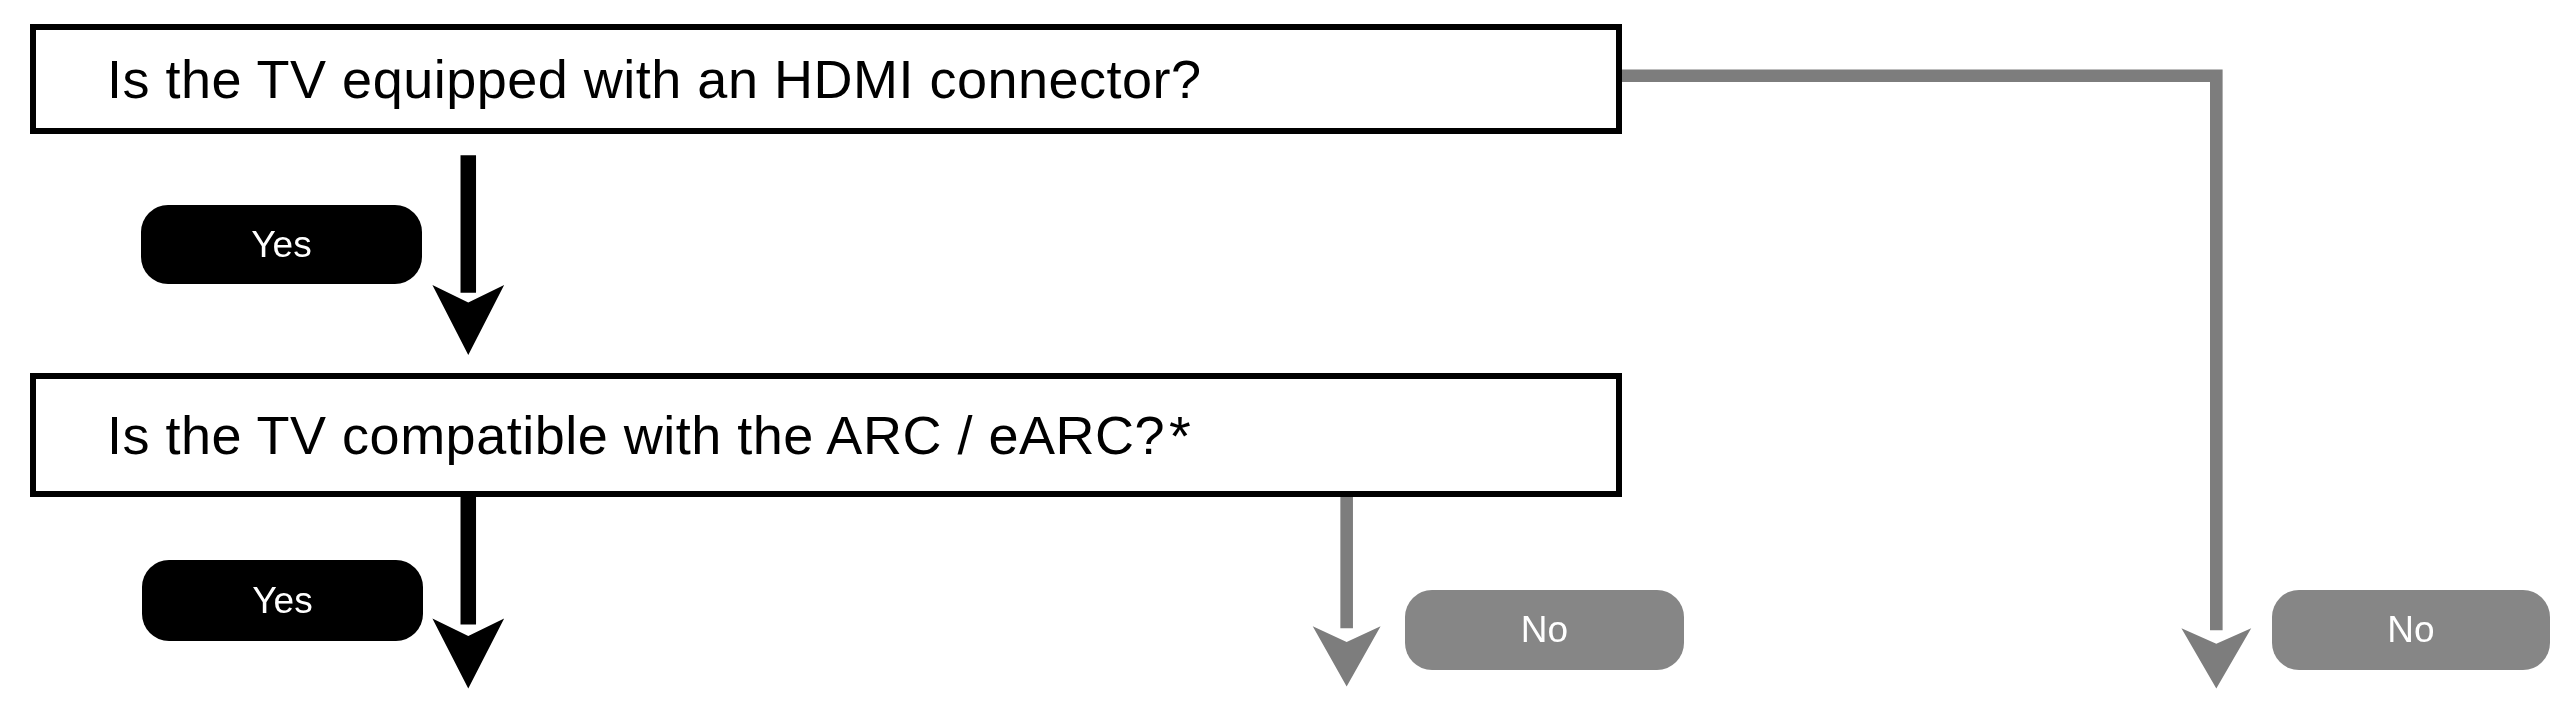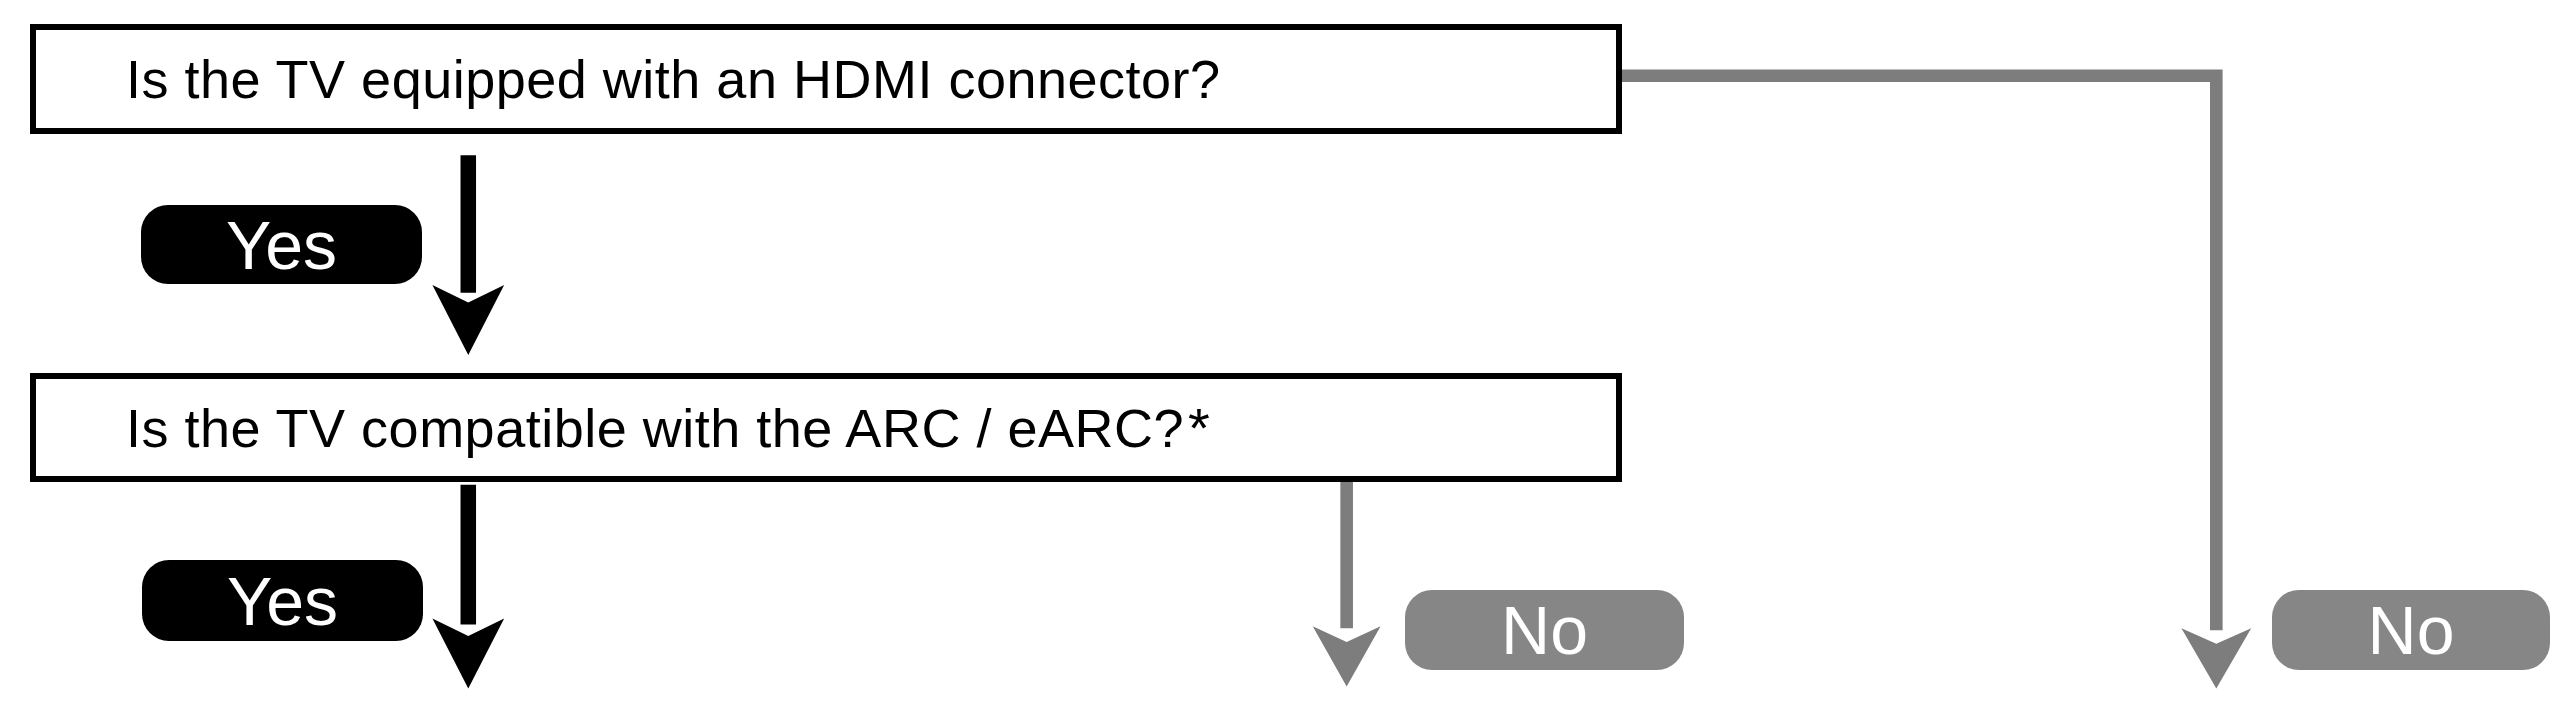--- a/index.html
+++ b/index.html
@@ -23,42 +23,42 @@
     height: 704px;
     pointer-events: none;
   }
   .qbox {
     position: absolute;
     box-sizing: border-box;
     background: #ffffff;
     border: 6.8px solid #000000;
     display: flex;
     align-items: center;
-    padding-left: 90px;
+    padding-left: 71px;
     font-size: 54px;
     color: #000000;
     letter-spacing: 0.5px;
     white-space: nowrap;
   }
   .qbox-1 { left: 30px; top: 24px;  width: 1592px; height: 110px; }
-  .qbox-2 { left: 30px; top: 373px; width: 1592px; height: 109px; }
+  .qbox-2 { left: 30px; top: 373px; width: 1592px; height: 124px; }
   .footnote-marker {
     display: inline-block;
     font-size: 56px;
     vertical-align: 26%;
     margin-left: 3.9px;
   }
   .pill {
     position: absolute;
     box-sizing: border-box;
     border-radius: 27px;
     display: flex;
     align-items: center;
     justify-content: center;
-    font-size: 68px;
+    font-size: 37px;
     color: #ffffff;
     white-space: nowrap;
   }
   .pill-yes { background: #000000; }
   .pill-no  { background: #868686; margin-top: 29px; }
   .pill-yes-1 { left: 141px;  top: 205px; width: 281px; height: 79px; }
   .pill-yes-2 { left: 142px;  top: 560px; width: 281px; height: 81px; }
   .pill-no-1  { left: 1405px; top: 561px; width: 279px; height: 80px; }
   .pill-no-2  { left: 2272px; top: 561px; width: 278px; height: 80px; }
 </style>

